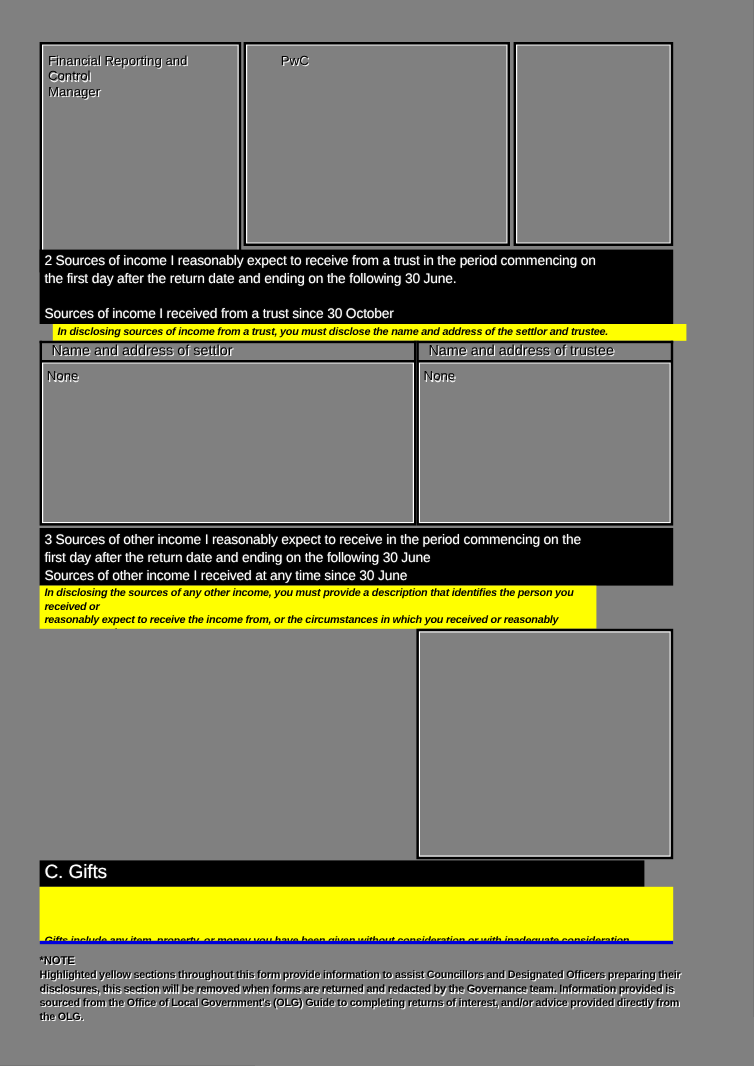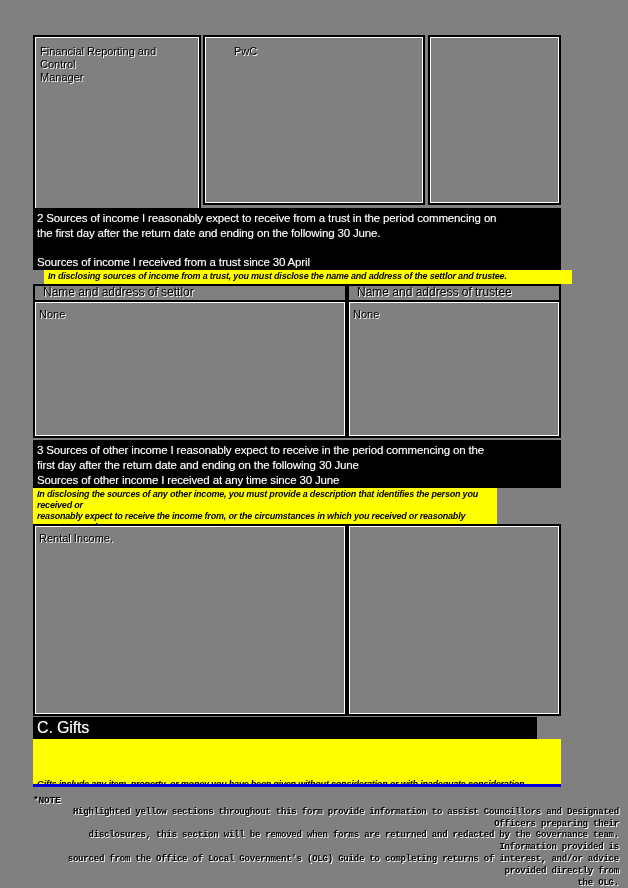--- a/index.html
+++ b/index.html
@@ -70,45 +70,44 @@
     overflow: hidden;
   }
   .footnote {
     position: absolute;
     left: 33px;
     top: 795px;
     width: 586px;
     font-size: 9px;
     letter-spacing: -0.2px;
     line-height: 11.8px;
-    font-family: Liberation Mono, monospace;
   }
   .footnote .fn-title { font-weight: bold; font-size: 9.5px; }
-  .footnote .fn-body { white-space: pre-line; font-weight: bold; text-align: right; }
+  .footnote .fn-body { white-space: pre-line; font-weight: bold; }
 </style>
 </head>
 <body>
 
 <div class="page">
 
   <div class="fieldbox" style="left:33px; top:35px; width:168px; height:192px;">
     <div class="val ghost">Financial Reporting and Control
 Manager</div>
   </div>
   <div class="fieldbox" style="left:203px; top:35px; width:222px; height:170px;">
     <div class="val ghost" style="padding-left:29px;">PwC</div>
   </div>
   <div class="fieldbox" style="left:428px; top:35px; width:133px; height:170px;">
     <div class="val ghost"></div>
   </div>
 
   <div class="blackbar" style="left:33px; top:208px; width:528px; height:62px;">
     <div class="multiline">2 Sources of income I reasonably expect to receive from a trust in the period commencing on
 the first day after the return date and ending on the following 30 June.</div>
-    <div class="spaced">Sources of income I received from a trust since 30 April</div>
+    <div class="spaced">Sources of income I received from a trust since 30 October</div>
   </div>
 
   <div class="yellownote" style="left:44px; top:270px; width:528px; height:14px;">In disclosing sources of income from a trust, you must disclose the name and address of the settlor and trustee.</div>
 
   <div class="colheader ghost" style="left:33px; top:284px; width:314px; height:16px;">Name and address of settlor</div>
   <div class="colheader ghost" style="left:347px; top:284px; width:214px; height:16px;">Name and address of trustee</div>
 
   <div class="fieldbox" style="left:33px; top:300px; width:314px; height:138px;">
     <div class="val ghost" style="padding:6px 4px;">None</div>
   </div>
@@ -119,23 +118,20 @@
   <div class="blackbar" style="left:33px; top:440px; width:528px; height:48px;">
     <div class="multiline">3 Sources of other income I reasonably expect to receive in the period commencing on the
 first day after the return date and ending on the following 30 June</div>
     <div>Sources of other income I received at any time since 30 June</div>
   </div>
 
   <div class="yellownote" style="left:33px; top:488px; width:464px; height:36px;">In disclosing the sources of any other income, you must provide a description that identifies the person you received or
 reasonably expect to receive the income from, or the circumstances in which you received or reasonably expect to receive
 the income.</div>
 
-  <div class="fieldbox" style="left:33px; top:524px; width:314px; height:192px;">
-    <div class="val ghost" style="padding:6px 4px;">Rental Income.</div>
-  </div>
   <div class="fieldbox" style="left:347px; top:524px; width:214px; height:192px;">
     <div class="val ghost" style="padding:6px 4px;"></div>
   </div>
 
   <div class="blackbar" style="left:33px; top:717px; width:504px; height:22px; font-size:16px; line-height:16px;">C. Gifts</div>
 
   <div class="yellownote blue-edge" style="left:33px; top:739px; width:528px; height:48px;">
     <div style="white-space:pre-line;margin-top:28px;">Gifts include any item, property, or money you have been given without consideration or with inadequate consideration,
 unless it was received under a will.</div>
     

